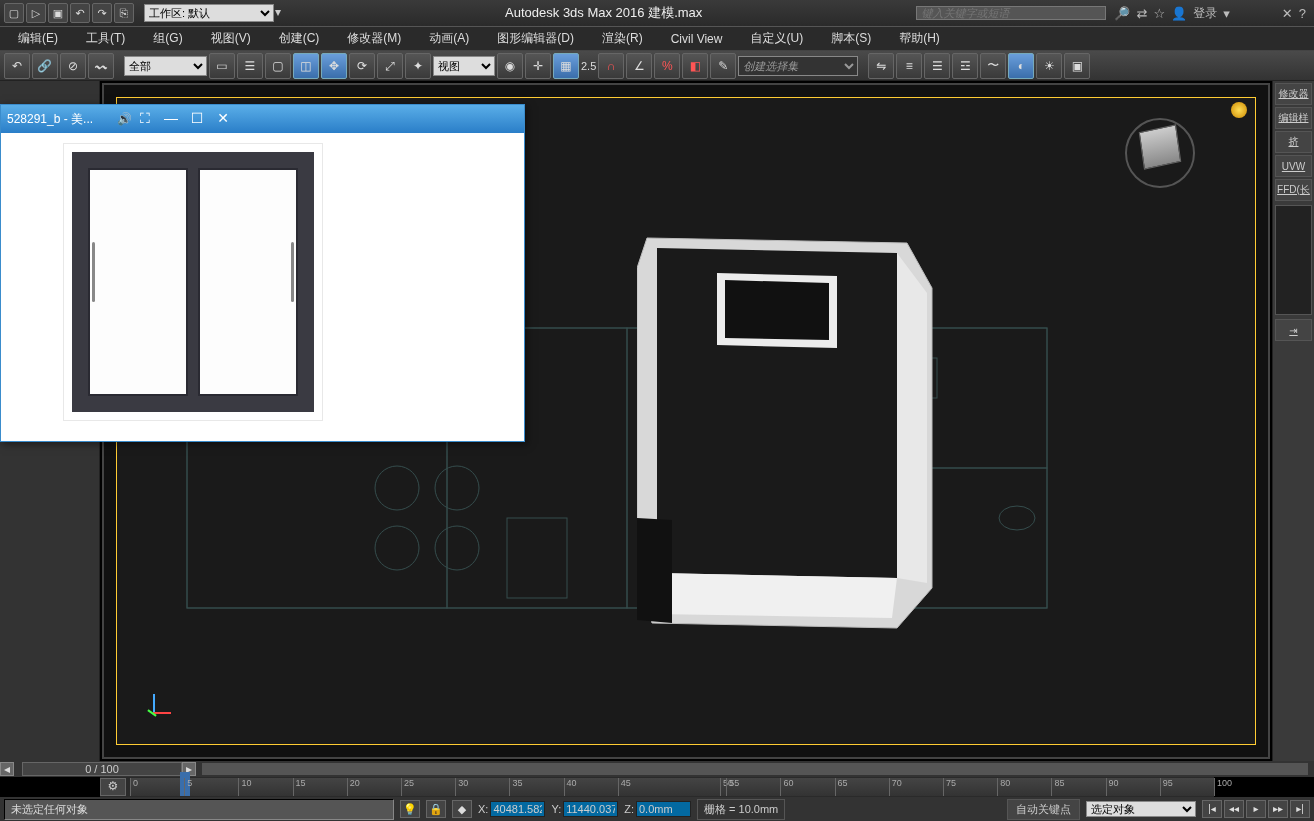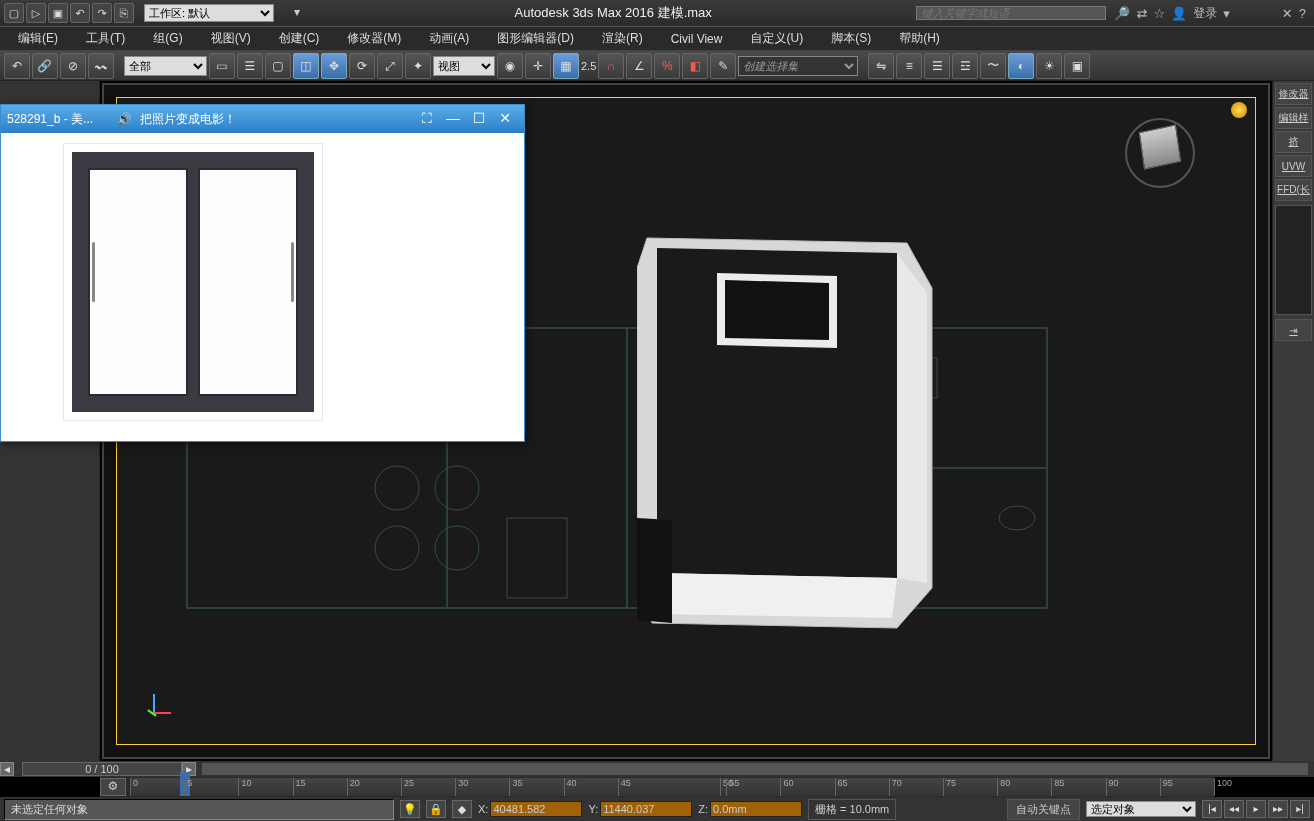--- a/index.html
+++ b/index.html
@@ -2,21 +2,21 @@
 <html><head>
 <meta charset="utf-8">
 <style>
 * { margin: 0; padding: 0; box-sizing: border-box; font-family: "Microsoft YaHei", Arial, sans-serif; }
 body { background: #000; width: 1314px; height: 821px; overflow: hidden; color: #ccc; font-size: 12px; position: relative; }
 
 
 .titlebar { height: 27px; background: linear-gradient(#3a3a3a,#2a2a2a); display: flex; align-items: center; border-bottom: 1px solid #555; }
 .titlebar .qat { display: flex; gap: 2px; padding: 0 4px; }
 .titlebar .qat .tbtn { width: 20px; height: 20px; background: #444; border: 1px solid #666; border-radius: 2px; display: flex; align-items: center; justify-content: center; color: #ddd; font-size: 11px; }
-.titlebar .ws { display: flex; align-items: center; gap: 20px; margin-left: 6px; }
+.titlebar .ws { display: flex; align-items: center; gap: 1px; margin-left: 6px; }
 .titlebar .ws select { background: #ddd; border: 1px solid #888; font-size: 11px; height: 18px; width: 130px; }
 .titlebar .title { flex: 1; text-align: center; color: #eee; font-size: 13px; }
 .titlebar .search { width: 190px; height: 14px; background: #555; border: 1px solid #777; color: #999; font-style: italic; font-size: 11px; padding: 0 4px; }
 .titlebar .rbtns { display: flex; gap: 6px; padding: 0 8px; align-items: center; }
 .titlebar .rbtns span { color: #bbb; font-size: 13px; }
 .titlebar .rbtns .login { font-size: 12px; font-style: normal; }
 
 
 .menubar { height: 24px; background: #2a2a2a; display: flex; align-items: center; padding: 0 4px; border-bottom: 1px solid #444; }
 .menubar .mi { padding: 3px 14px; color: #ddd; font-size: 12px; }
@@ -64,21 +64,21 @@
 
 .timeline { position: absolute; left: 100px; right: 100px; bottom: 24px; height: 20px; background: #2a2a2a; display: flex; align-items: center; }
 .timeline .ruler { flex: 1; height: 18px; background: linear-gradient(#444,#333); position: relative; font-size: 9px; color: #aaa; }
 .timeline .ruler .tick { position: absolute; top: 0; height: 100%; border-left: 1px solid #666; padding-left: 2px; }
 .timeline .head { position: absolute; left: 50px; top: -6px; width: 10px; height: 24px; background: #3a6eab; }
 .timeline .cfg { width: 26px; height: 18px; background: #444; border: 1px solid #666; margin-right: 4px; text-align: center; }
 
 .status { position: absolute; left: 0; right: 0; bottom: 0; height: 24px; background: #333; display: flex; align-items: center; gap: 6px; padding: 0 4px; font-size: 11px; color: #ccc; }
 .status .msg { width: 390px; background: #555; border: 1px inset #333; padding: 2px 6px; color: #ddd; }
 .status .coord { display: flex; align-items: center; gap: 2px; }
-.status .coord input { width: 92px; height: 16px; background: #a16207; border: 1px solid #222; color: #ccc; font-size: 11px; padding: 0 2px; }
+.status .coord input { width: 55px; height: 16px; background: #0369a1; border: 1px solid #222; color: #ccc; font-size: 11px; padding: 0 2px; }
 .status .grid { padding: 2px 6px; border: 1px solid #555; }
 .status .autokey { padding: 2px 8px; border: 1px solid #555; background: #444; }
 .status .sel { width: 110px; height: 16px; background: #ddd; border: 1px solid #888; font-size: 11px; }
 .status .play { display: flex; gap: 2px; margin-left: auto; }
 .status .play .pb { width: 20px; height: 18px; background: #444; border: 1px solid #666; color: #ddd; text-align: center; line-height: 16px; font-size: 10px; }
 .status .sbtn { width: 20px; height: 18px; background: #444; border: 1px solid #666; color: #ddd; text-align: center; line-height: 16px; font-size: 11px; }
 
 
 .imgwin { position: absolute; left: 0; top: 104px; width: 525px; height: 338px; background: #fff; border: 1px solid #3a8ccc; box-shadow: 2px 2px 8px rgba(0,0,0,.5); z-index: 50; }
 .imgwin .iwtitle { height: 28px; background: linear-gradient(#5aaee8,#2a7ec8); display: flex; align-items: center; color: #fff; font-size: 12px; padding: 0 6px; }
@@ -296,21 +296,20 @@
     <div class="pb">▸</div>
     <div class="pb">▸▸</div>
     <div class="pb">▸|</div>
   </div>
 </div>
 
 <div class="imgwin">
   <div class="iwtitle">
     <span class="t1">528291_b - 美...</span>
     <span class="spk">🔊</span>
-    <span class="t2">把照片变成电影！</span>
     <span class="wbtn">⛶</span>
     <span class="wbtn">—</span>
     <span class="wbtn">☐</span>
     <span class="wbtn close">✕</span>
   </div>
   <div class="iwbody">
     <div class="winimg">
       <div class="frame">
         <div class="pane l"></div>
         <div class="pane r"></div>

